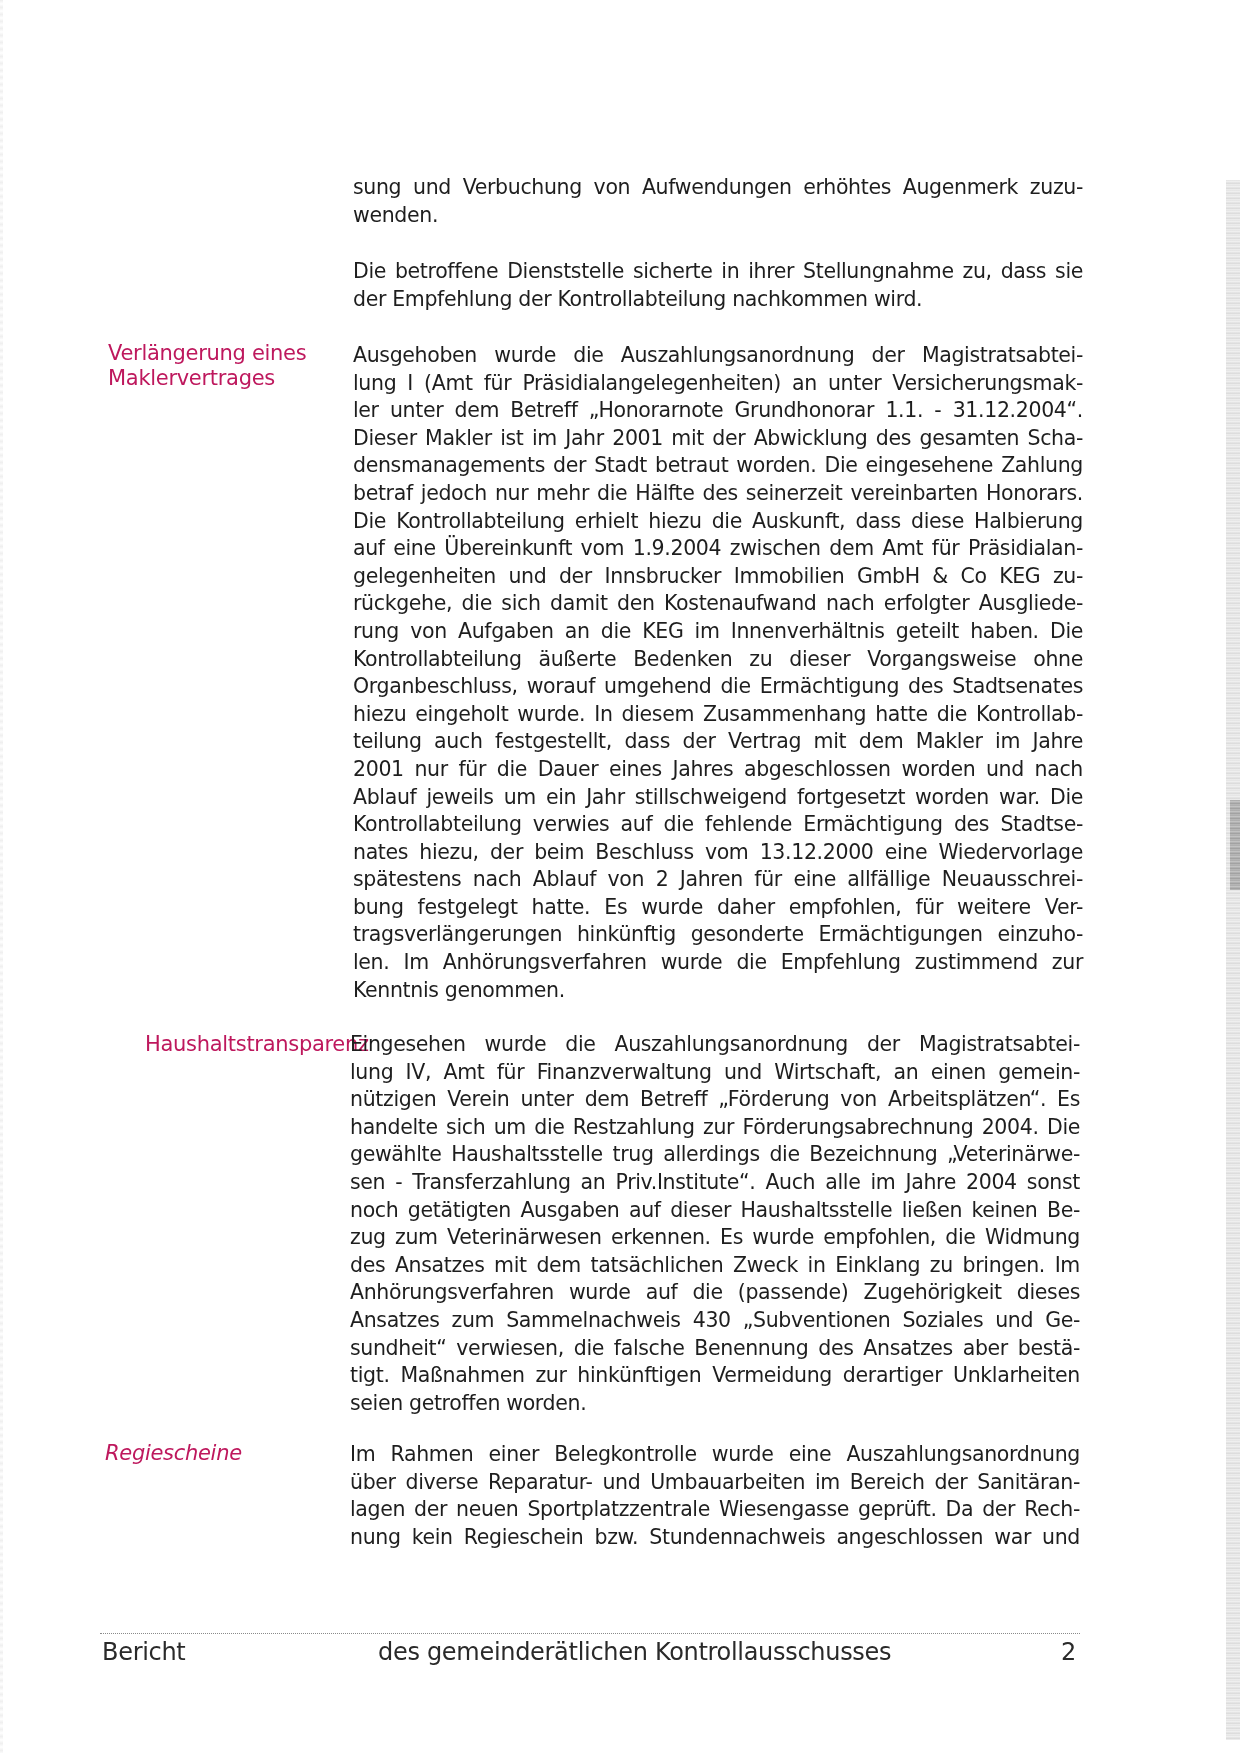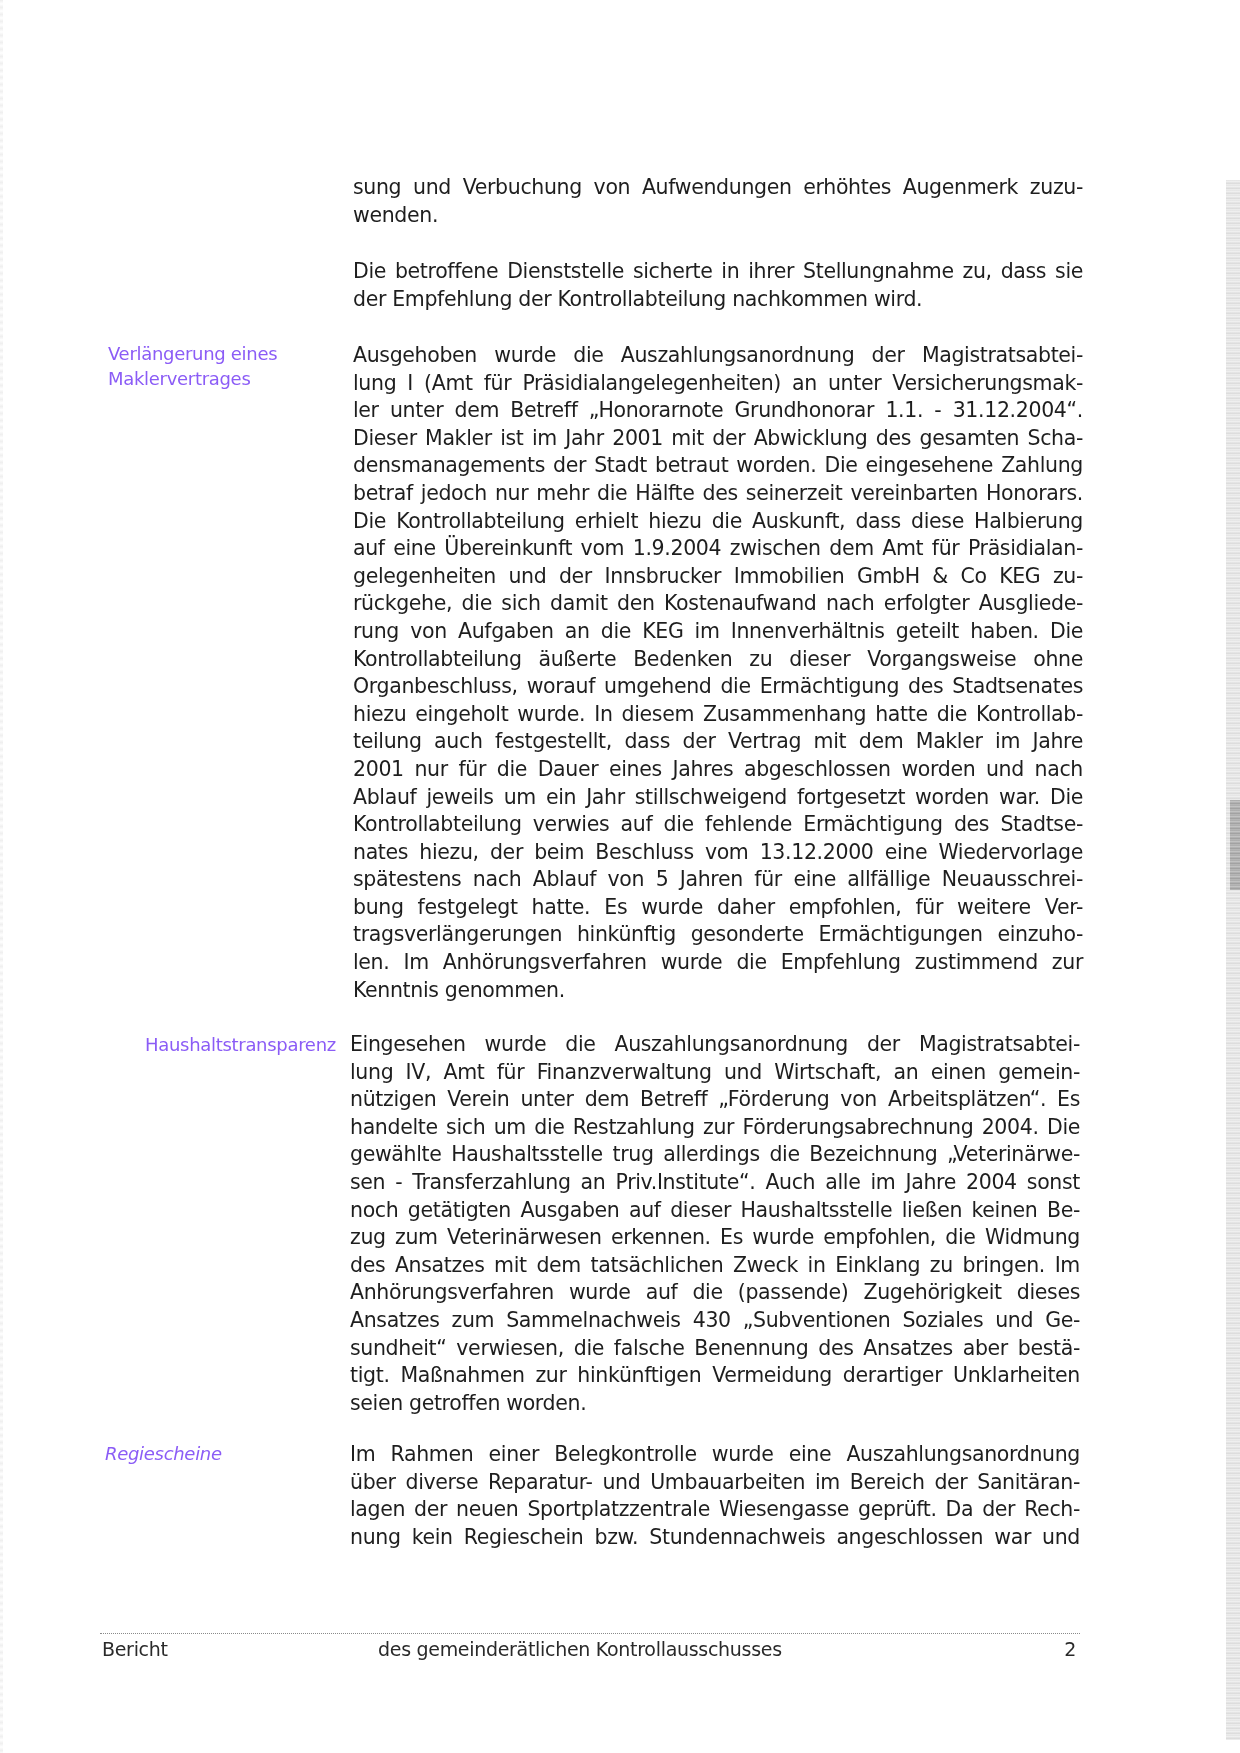--- a/index.html
+++ b/index.html
@@ -18,38 +18,38 @@
       background: repeating-linear-gradient(180deg, #888 0px, #bbb 2px, #777 3px, #aaa 5px);
     }
     .scan-edge-left {
       position: absolute; top: 0; left: 0; width: 3px; height: 1753px;
       background: repeating-linear-gradient(180deg, #e2e2e2 0px, #ffffff 4px, #e8e8e8 7px);
       opacity: 0.6;
     }
     .page { position: absolute; left: 0; top: 0; width: 1240px; height: 1528px; }
     .side-label {
       position: absolute; left: 108px; width: 210px;
-      font-size: 18px; line-height: 25px; color: #8b5cf6;
+      font-size: 21px; line-height: 25px; color: #be185d;
       letter-spacing: -0.3px;
     }
     .body-text {
       position: absolute; width: 730px;
       font-size: 20.5px; line-height: 27.6px; color: #1e1e1e;
       text-align: justify; letter-spacing: -0.35px;
       hyphens: manual;
     }
     .line { display: block; text-align: justify; text-align-last: justify; white-space: nowrap; }
     .line.last { text-align-last: left; }
 
     .footer-rule {
       position: absolute; left: 100px; top: 1633px; width: 980px; height: 0;
       border-top: 1.5px dotted #8a8a8a;
     }
     .footer { position: absolute; top: 1638px; left: 100px; width: 980px; height: 30px;
-      font-size: 19px; color: #2a2a2a; letter-spacing: -0.3px; }
+      font-size: 24px; color: #2a2a2a; letter-spacing: -0.3px; }
     .footer-left { position: absolute; left: 2px; top: 0; }
     .footer-center { position: absolute; left: 278px; top: 0; }
     .footer-right { position: absolute; right: 4px; top: 0; }
   </style>
 </head>
 <body>
 
 <div class="scan-edge-left"></div>
 <div class="scan-edge-right">
     <div class="dark"></div>
@@ -84,21 +84,21 @@
       <span class="line">rückgehe, die sich damit den Kostenaufwand nach erfolgter Ausgliede-</span>
       <span class="line">rung von Aufgaben an die KEG im Innenverhältnis geteilt haben. Die</span>
       <span class="line">Kontrollabteilung äußerte Bedenken zu dieser Vorgangsweise ohne</span>
       <span class="line">Organbeschluss, worauf umgehend die Ermächtigung des Stadtsenates</span>
       <span class="line">hiezu eingeholt wurde. In diesem Zusammenhang hatte die Kontrollab-</span>
       <span class="line">teilung auch festgestellt, dass der Vertrag mit dem Makler im Jahre</span>
       <span class="line">2001 nur für die Dauer eines Jahres abgeschlossen worden und nach</span>
       <span class="line">Ablauf jeweils um ein Jahr stillschweigend fortgesetzt worden war. Die</span>
       <span class="line">Kontrollabteilung verwies auf die fehlende Ermächtigung des Stadtse-</span>
       <span class="line">nates hiezu, der beim Beschluss vom 13.12.2000 eine Wiedervorlage</span>
-      <span class="line">spätestens nach Ablauf von 5 Jahren für eine allfällige Neuausschrei-</span>
+      <span class="line">spätestens nach Ablauf von 2 Jahren für eine allfällige Neuausschrei-</span>
       <span class="line">bung festgelegt hatte. Es wurde daher empfohlen, für weitere Ver-</span>
       <span class="line">tragsverlängerungen hinkünftig gesonderte Ermächtigungen einzuho-</span>
       <span class="line">len. Im Anhörungsverfahren wurde die Empfehlung zustimmend zur</span>
       <span class="line last">Kenntnis genommen.</span>
     </div>
 
   <div class="side-label" style="top:1032px; left:105px;margin-left:40px;">
     <div>Haushaltstransparenz</div>
   </div>
   <div class="body-text" id="sec1" style="left:350px; top:1031px;">

